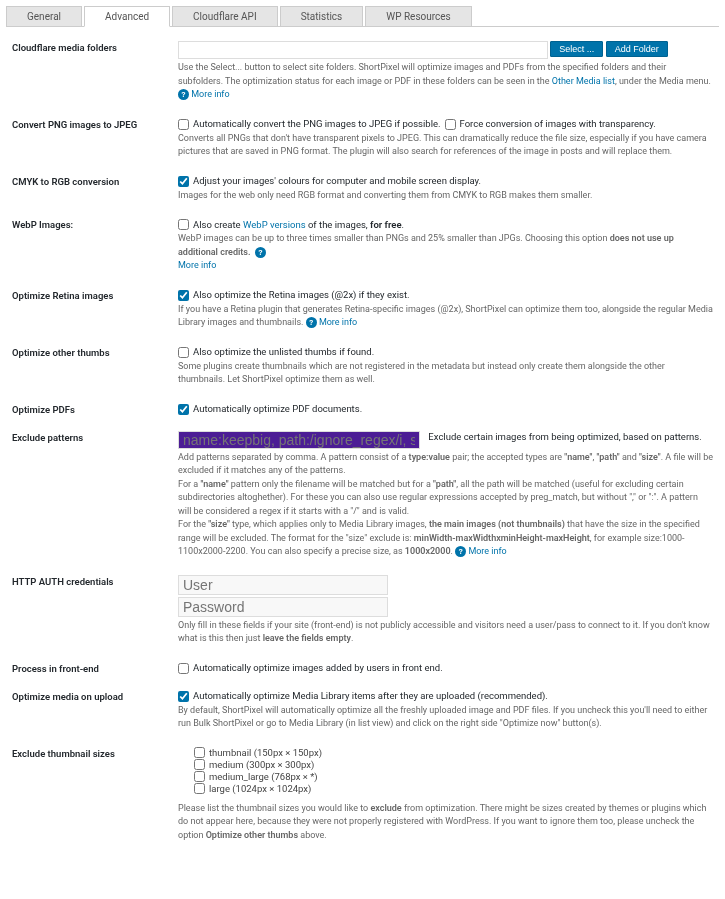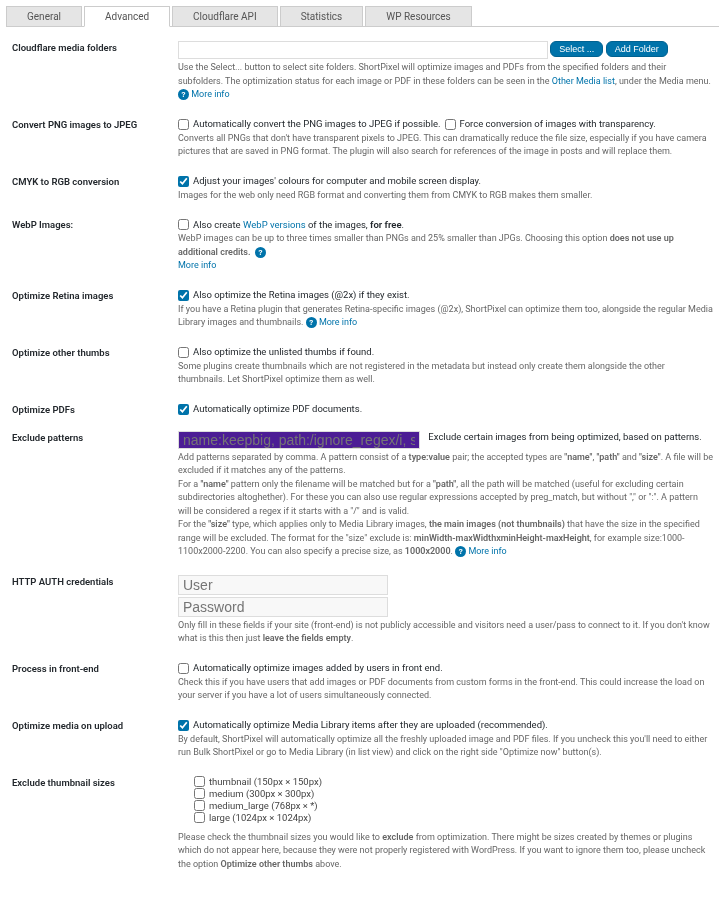--- a/index.html
+++ b/index.html
@@ -12,21 +12,21 @@
   .content { padding: 14px 6px 4px 6px; }
   .row { display: flex; margin-bottom: 16px; }
   .label-col { width: 166px; flex-shrink: 0; font-size: 9.5px; color: #23282d; font-weight: 600; padding-top: 1px; }
   .field-col { flex: 1; }
   
   .inline-input { display: inline-block; vertical-align: top; }
   .txt-wide { width: 370px; height: 18px; border: 1px solid #ddd; padding: 1px 4px; font-size: 9px; background: #fff; }
   .txt-med { width: 242px; height: 18px; border: 1px solid #ddd; padding: 1px 4px; font-size: 14px; background: #4c1d95; color: #888; }
   .txt-auth { width: 210px; height: 20px; border: 1px solid #ddd; padding: 1px 4px; font-size: 14px; background: #f8f8f8; color: #888; display: block; margin-bottom: 2px; }
   
-  .btn-blue { background: #0073aa; color: #fff; border: 1px solid #006291; padding: 2px 8px; font-size: 9px; cursor: pointer; border-radius: 6px; }
+  .btn-blue { background: #0073aa; color: #fff; border: 1px solid #006291; padding: 2px 8px; font-size: 9px; cursor: pointer; border-radius: 1px; }
   
   .help { color: #666; font-size: 9px; line-height: 1.5; margin-top: 2px; }
   .checkbox-line { font-size: 9.5px; color: #23282d; display: flex; align-items: center; gap: 4px; flex-wrap: wrap; }
   .checkbox-line input[type=checkbox] { margin: 1px 0 0 0; width: 11px; height: 11px; accent-color: #0073aa; flex-shrink:0; }
   a { color: #0073aa; text-decoration: none; }
   .info-icon { display: inline-block; width: 11px; height: 11px; border-radius: 50%; background: #0073aa; color: #fff; font-size: 8px; line-height: 11px; text-align: center; font-weight: bold; vertical-align: middle; }
   .side-text { display: inline; color: #23282d; font-size: 9.5px; margin-left: 6px; }
   .bold { font-weight: 600; }
   
   .thumb-list label { display: flex; align-items: center; gap: 4px; font-size: 9.5px; margin-bottom: 1px; padding-left: 16px; }
@@ -153,21 +153,20 @@
     </div>
   </div>
 
   <div class="row">
     <div class="label-col">Process in front-end</div>
     <div class="field-col">
       <div class="checkbox-line">
         <input type="checkbox" style="">
         <span>Automatically optimize images added by users in front end.</span>
       </div>
-      <div class="help">Check this if you have users that add images or PDF documents from custom forms in the front-end. This could increase the load on your server if you have a lot of users simultaneously connected.</div>
     </div>
   </div>
 
   <div class="row">
     <div class="label-col">Optimize media on upload</div>
     <div class="field-col">
       <div class="checkbox-line">
         <input type="checkbox" checked="" style="">
         <span>Automatically optimize Media Library items after they are uploaded (recommended).</span>
       </div>
@@ -190,18 +189,18 @@
         <label>
             <input type="checkbox" style="">
             <span>medium_large (768px × *)</span>
           </label>
         <label>
             <input type="checkbox" style="">
             <span>large (1024px × 1024px)</span>
           </label>
       </div>
       <div class="help" style="margin-top:8px;">
-        <span>Please check the thumbnail sizes you would like to </span><span class="bold">exclude</span><span> from optimization. There might be sizes created by themes or plugins which do not appear here, because they were not properly registered with WordPress. If you want to ignore them too, please uncheck the option </span><span class="bold">Optimize other thumbs</span><span> above.</span>
+        <span>Please list the thumbnail sizes you would like to </span><span class="bold">exclude</span><span> from optimization. There might be sizes created by themes or plugins which do not appear here, because they were not properly registered with WordPress. If you want to ignore them too, please uncheck the option </span><span class="bold">Optimize other thumbs</span><span> above.</span>
       </div>
     </div>
   </div>
 
 </div>
 
 </body></html>

